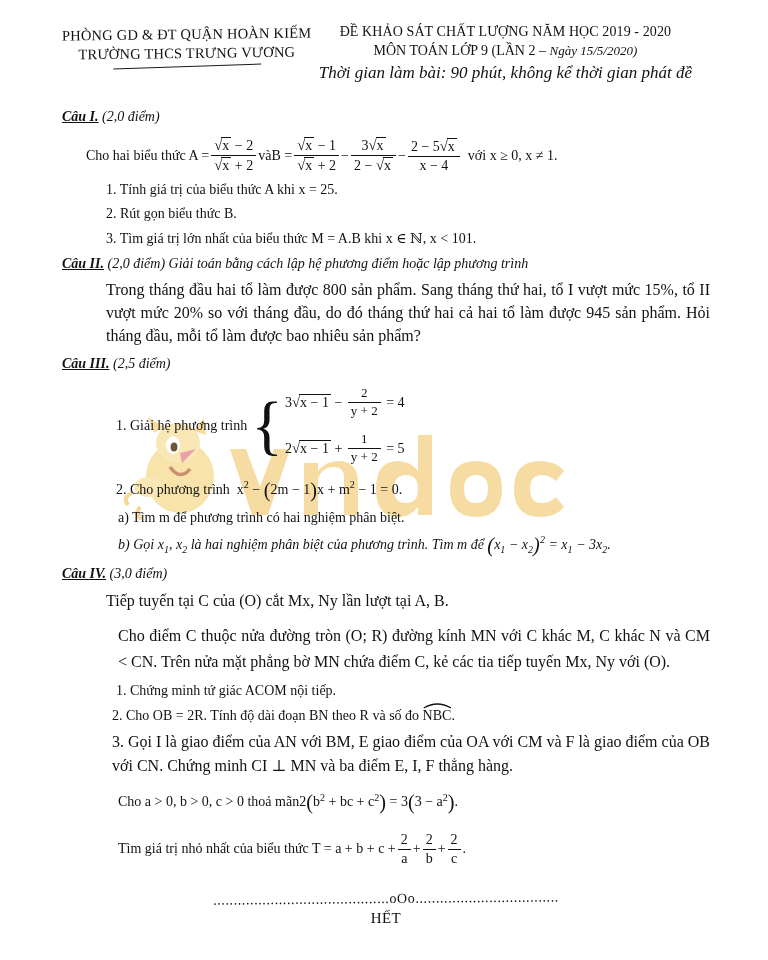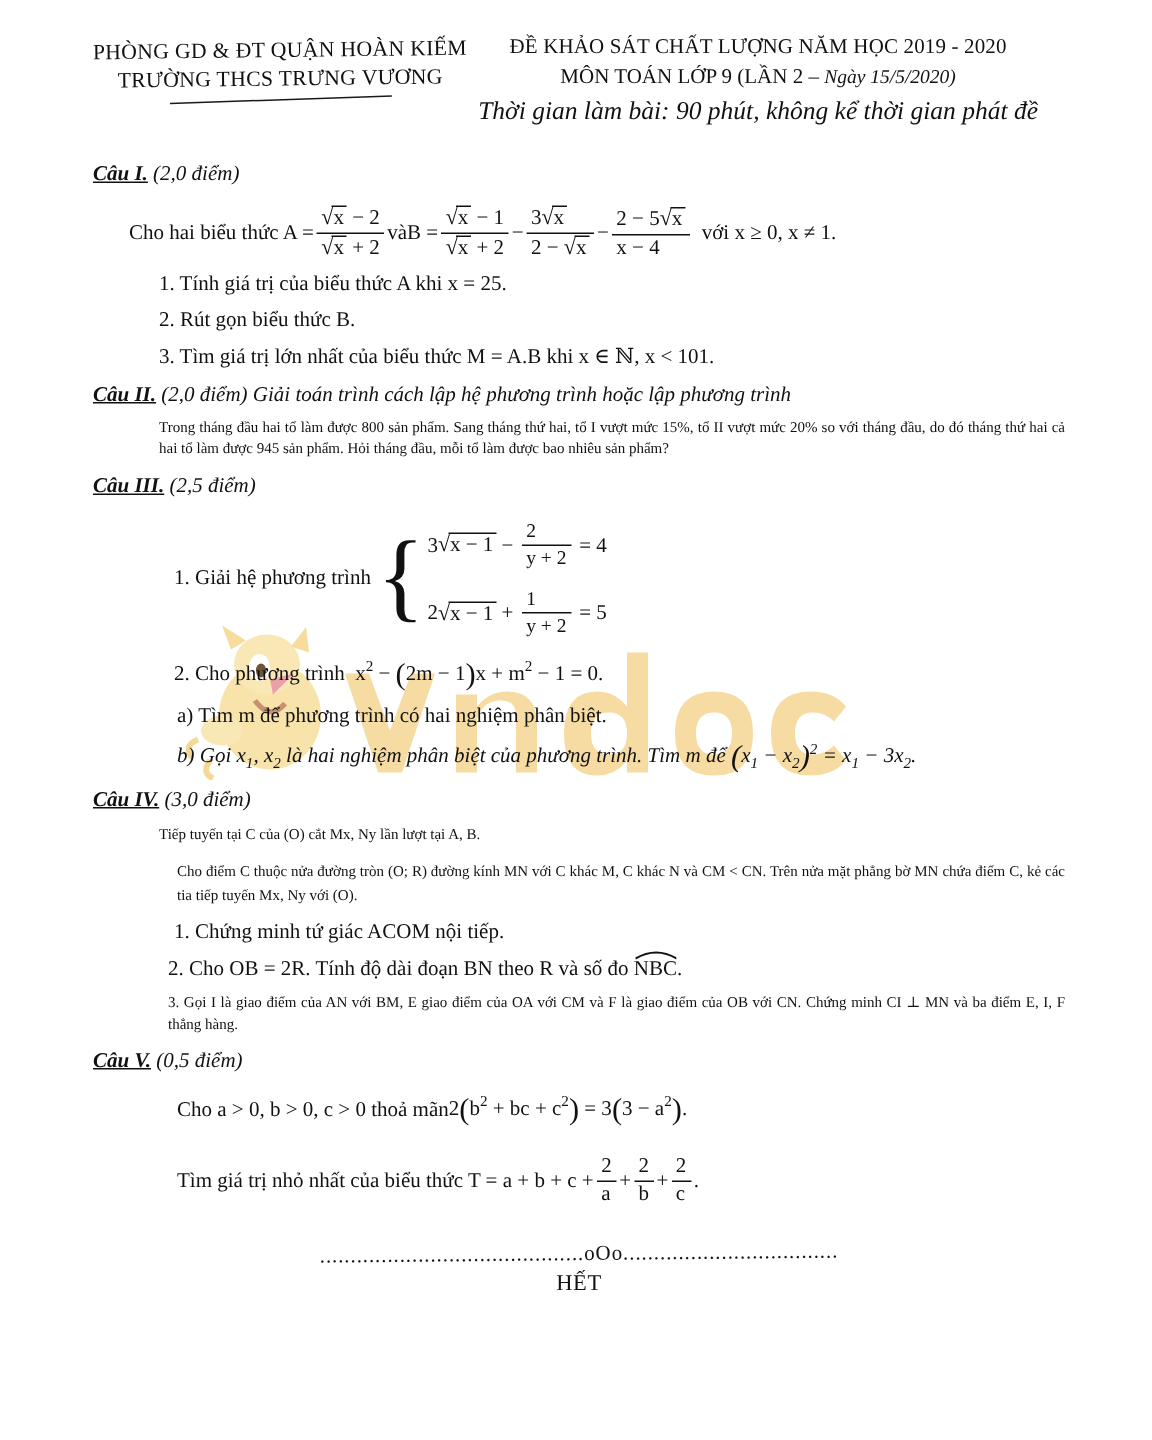--- a/index.html
+++ b/index.html
@@ -101,21 +101,21 @@
   }
   .cau-head .lbl {
     font-weight: bold;
     text-decoration: underline;
     font-style: italic;
   }
   .cau-head .pts { font-style: italic; }
   .cau-head .extra { font-style: italic; }
 
   .para {
-    font-size: 10px;
+    font-size: 16px;
     line-height: 1.42;
     margin-top: 7px;
     text-align: justify;
   }
   .indent1 { margin-left: 44px; }
   .indent2 { margin-left: 56px; }
 
   .item {
     font-size: 14px;
     margin-top: 8px;
@@ -128,20 +128,21 @@
     font-size: 14px;
     margin-top: 6px;
   }
 
   
   .m { font-size: 14px; white-space: nowrap; }
 
   .frac {
     display: inline-block;
     vertical-align: -0.62em;
+    text-align: center;
     margin: 0 2px;
   }
   .frac > .num {
     display: block;
     padding: 0 3px 1px 3px;
     border-bottom: 1.2px solid #111;
     line-height: 1.15;
     white-space: nowrap;
   }
   .frac > .den {
@@ -301,21 +302,21 @@
       <span style="margin-left:6px">với  x ≥ 0, x ≠ 1.</span>
     </div>
 
     <div class="item">1. Tính giá trị của biểu thức A khi  x = 25.</div>
     <div class="item">2. Rút gọn biểu thức B.</div>
     <div class="item">3. Tìm giá trị lớn nhất của biểu thức  M = A.B  khi  x ∈ ℕ, x &lt; 101.</div>
 
     <div class="cau-head">
       <span class="lbl">Câu II.</span>
       <span class="pts">(2,0 điểm)</span>
-      <span class="extra">Giải toán trình cách lập hệ phương trình hoặc lập phương trình</span>
+      <span class="extra">Giải toán bằng cách lập hệ phương điểm hoặc lập phương trình</span>
     </div>
     <div class="para indent1">Trong tháng đầu hai tổ làm được 800 sản phẩm. Sang tháng thứ hai, tổ I vượt mức 15%, tổ II vượt mức 20% so với tháng đầu, do đó tháng thứ hai cả hai tổ làm được 945 sản phẩm. Hỏi tháng đầu, mỗi tổ làm được bao nhiêu sản phẩm?</div>
 
     <div class="cau-head">
       <span class="lbl">Câu III.</span>
       <span class="pts">(2,5 điểm)</span>
     </div>
 
     <div class="center-row" style="margin-left:54px;margin-top:14px;">
       <span>1. Giải hệ phương trình</span>
@@ -357,24 +358,20 @@
     <div class="item" style="margin-left:54px;">1. Chứng minh tứ giác  ACOM  nội tiếp.</div>
 
     <div class="item" style="margin-left:50px;">
       <span>2. Cho OB = 2R.  Tính độ dài đoạn BN theo R và số đo </span><span class="overarc"><svg class="arcsvg" viewBox="0 0 40 7" preserveAspectRatio="none">
             <path d="M1 6 Q20 -2 39 6" stroke="#111" stroke-width="1.3" fill="none"></path>
           </svg><span>NBC</span></span><span>.</span>
     </div>
 
     <div class="para" style="margin-left:50px;line-height:1.5;margin-top:6px;">3. Gọi I là giao điểm của AN với BM, E giao điểm của OA với CM và F là giao điểm của OB với CN. Chứng minh CI ⊥ MN và ba điểm E, I, F thẳng hàng.</div>
 
-    <div class="cau-head">
-      <span class="lbl">Câu V.</span>
-      <span class="pts">(0,5 điểm)</span>
-    </div>
 
     <div class="center-row" style="margin-left:56px;margin-top:13px;">
       <span>Cho a &gt; 0, b &gt; 0, c &gt; 0  thoả mãn  </span>
       <span class="m">2<span class="paren-big">(</span>b<sup>2</sup> + bc + c<sup>2</sup><span class="paren-big">)</span> = 3<span class="paren-big">(</span>3 − a<sup>2</sup><span class="paren-big">)</span>.</span>
     </div>
 
     <div class="center-row" style="margin-left:56px;margin-top:18px;">
       <span>Tìm giá trị nhỏ nhất của biểu thức  T = a + b + c + </span>
       <span class="frac">
           <span class="num">2</span>

